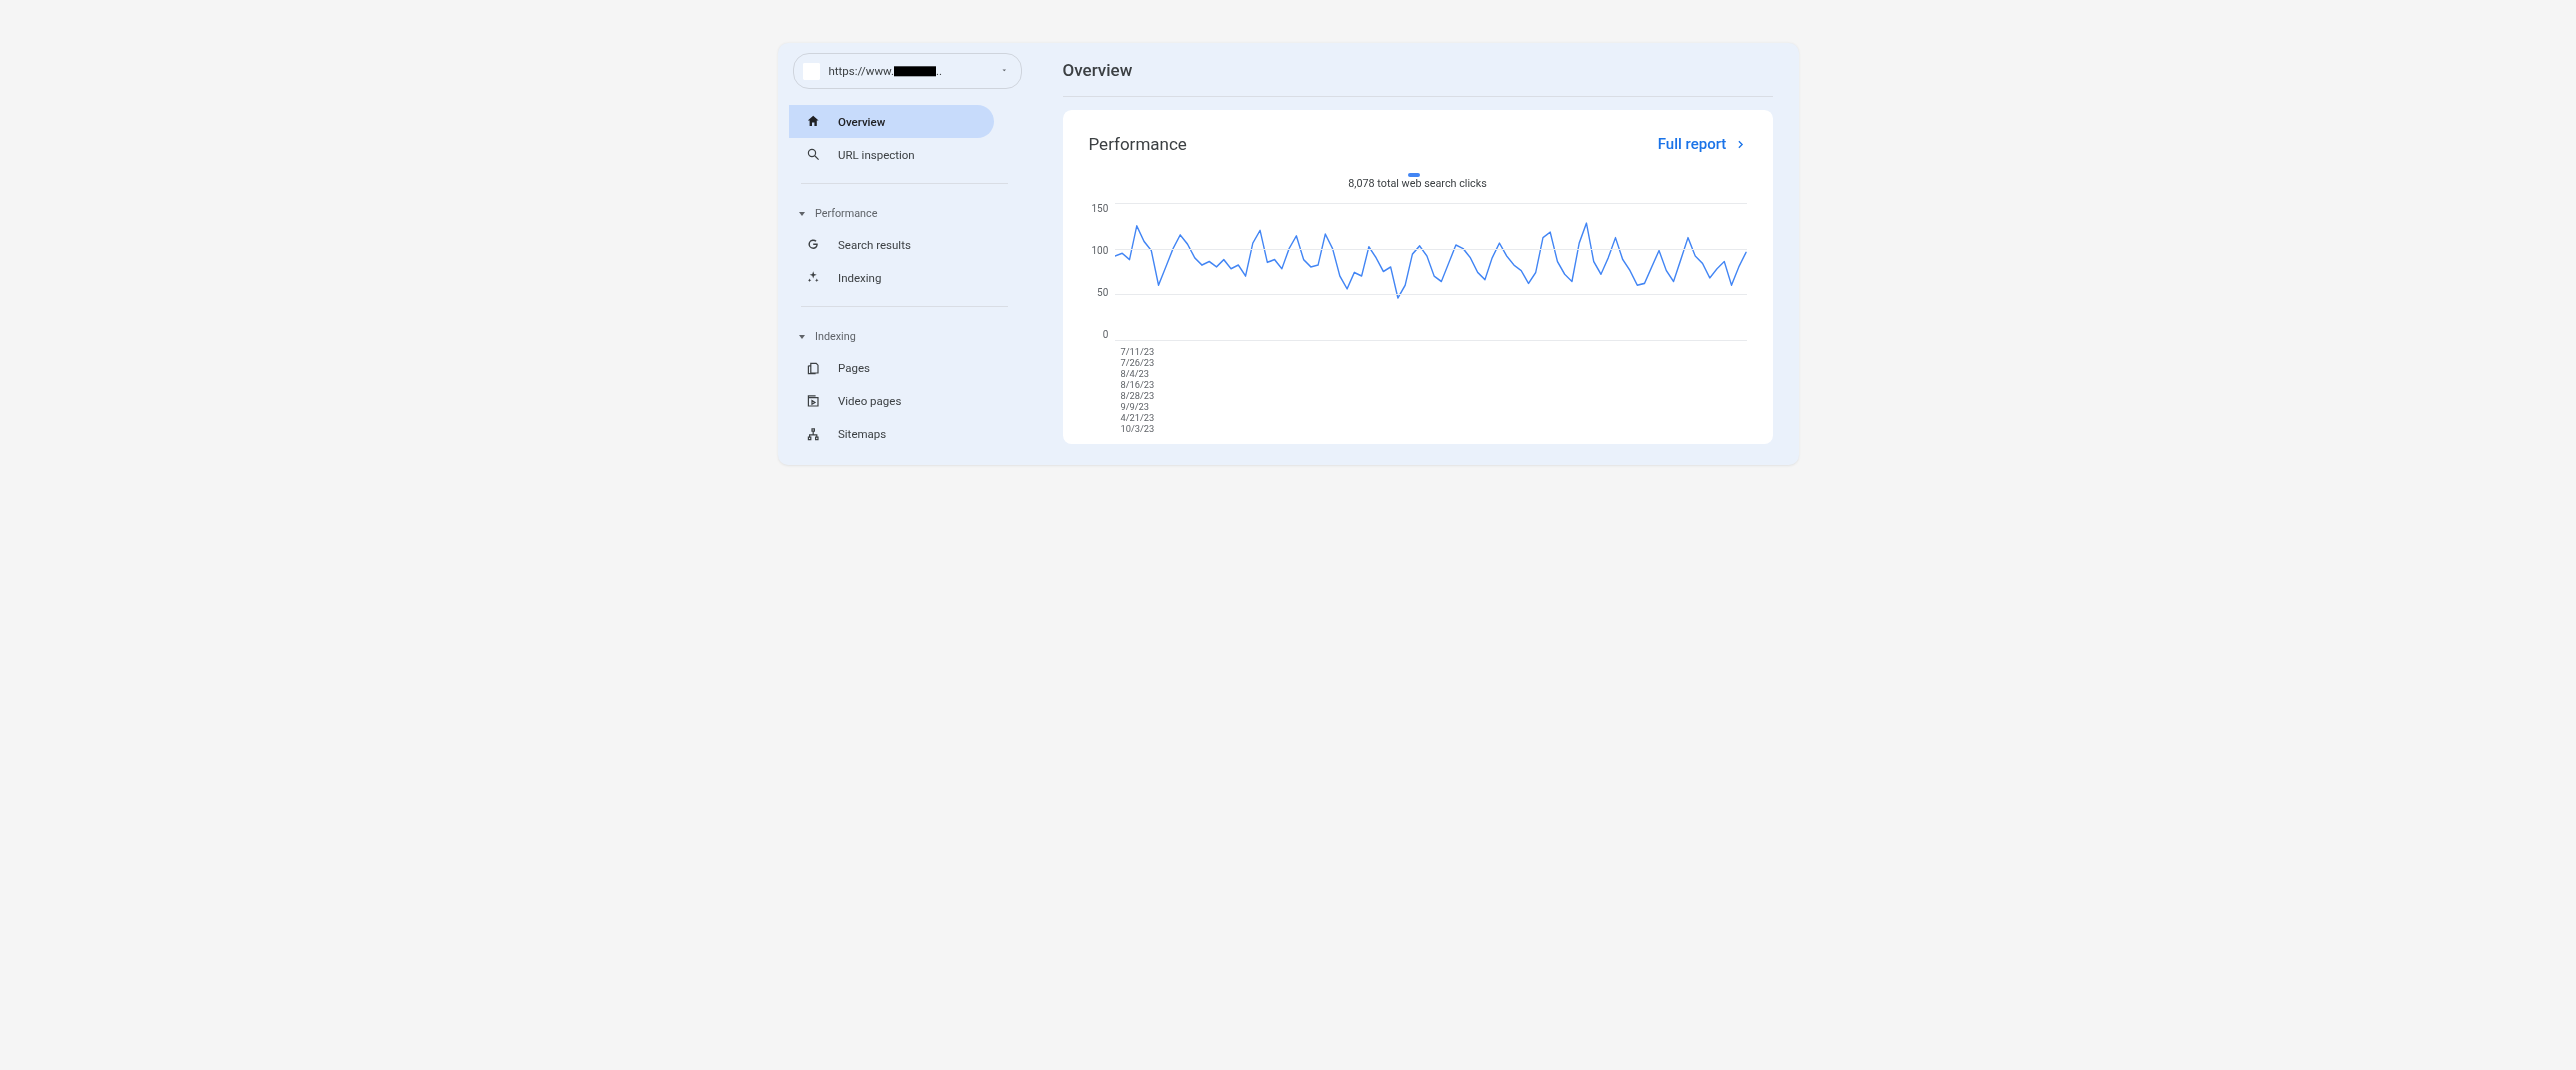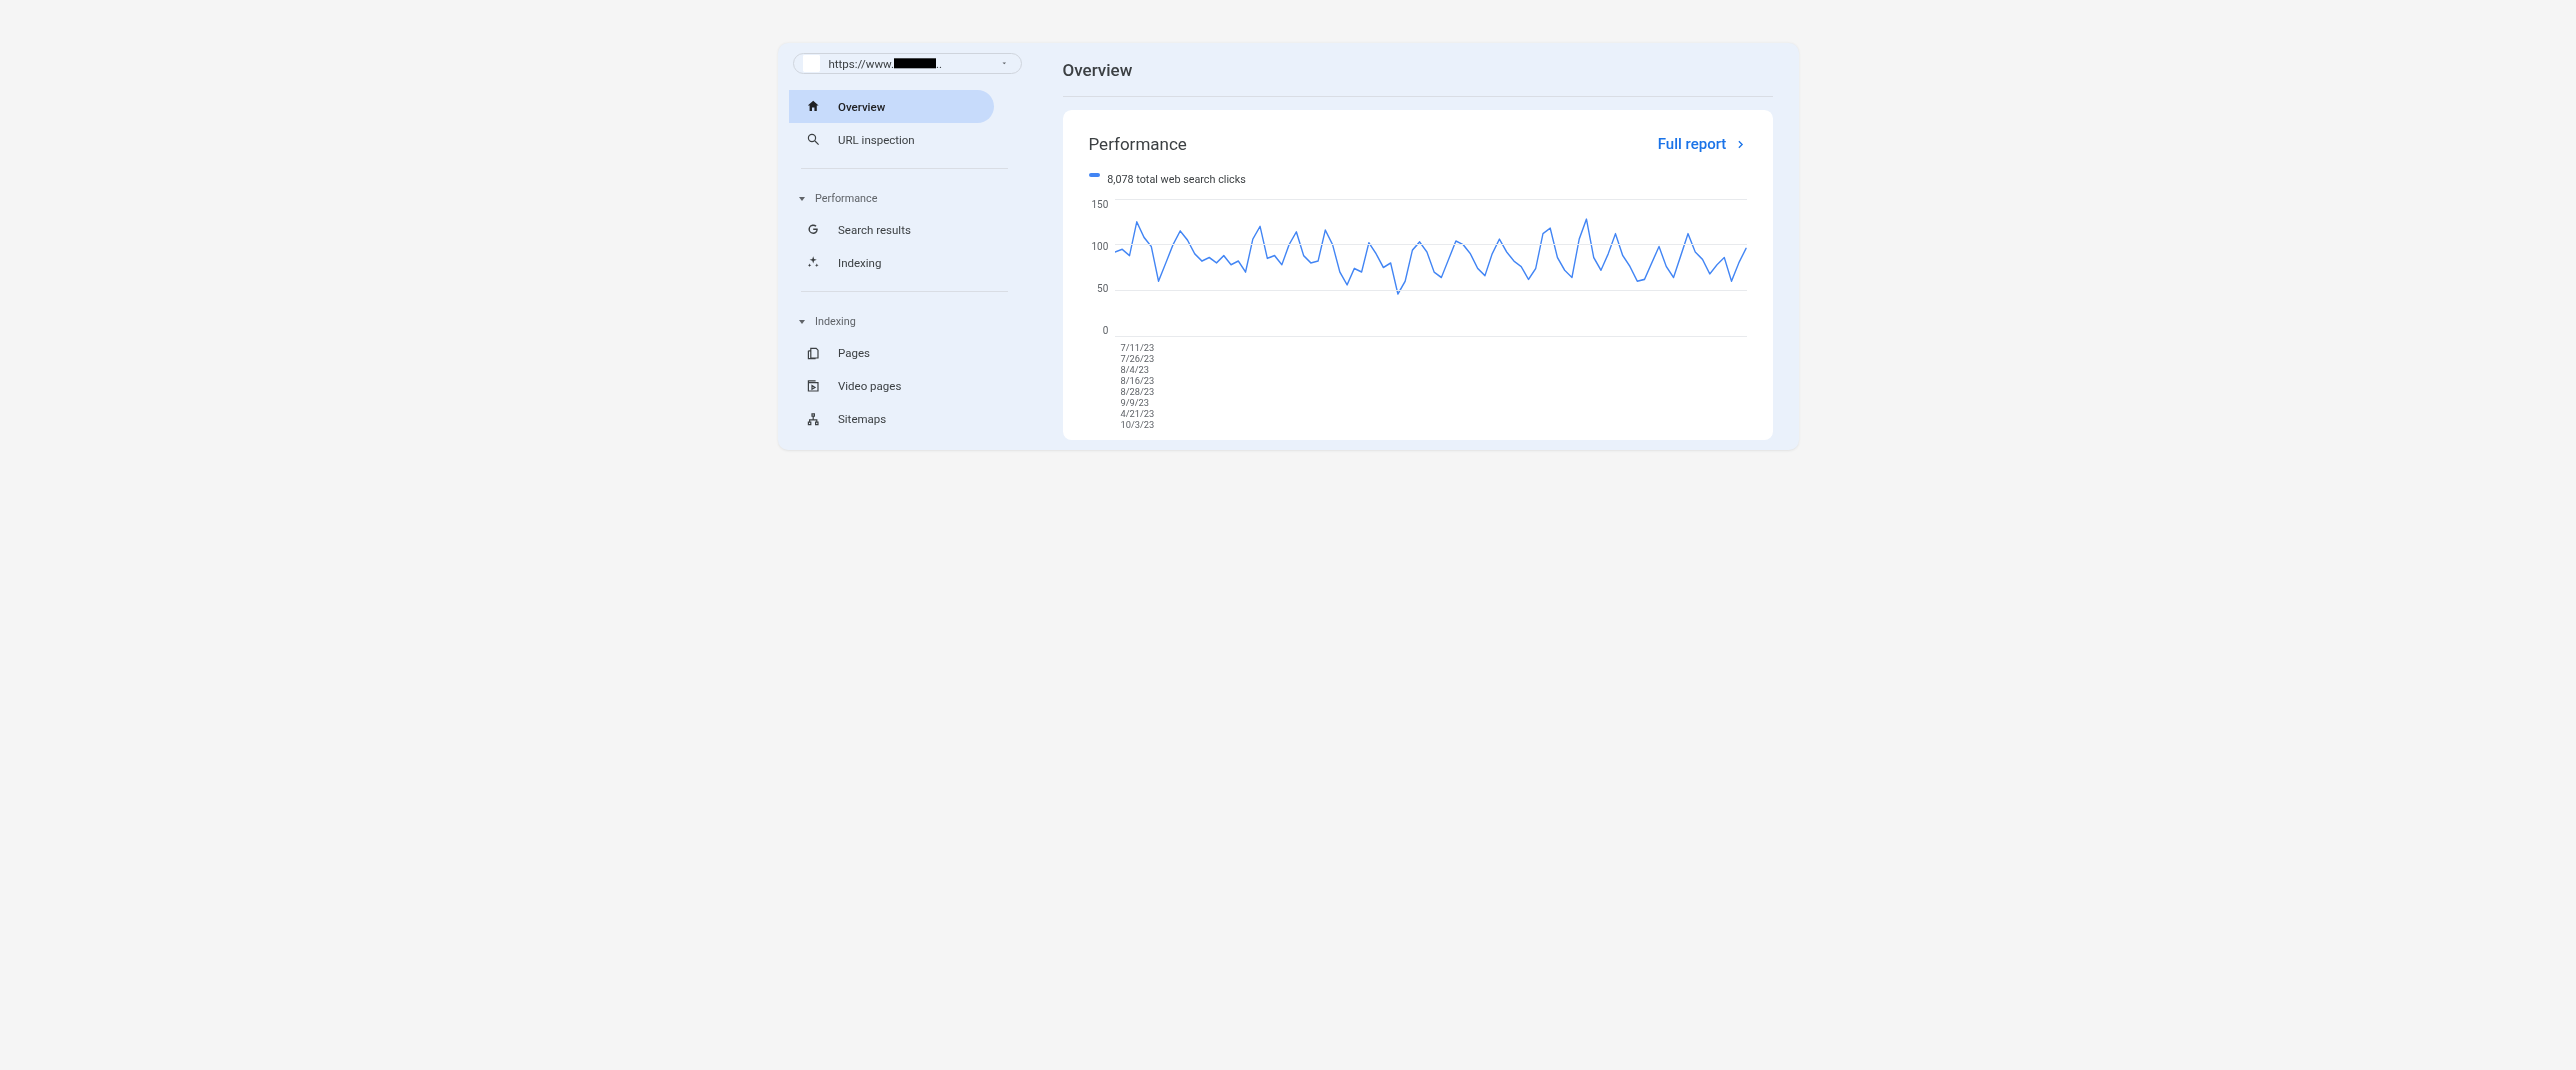--- a/index.html
+++ b/index.html
@@ -22,21 +22,21 @@
     box-shadow: 0 0.7px 2.2px rgba(60,64,67,0.1);
   }
   
   .sidebar {
     width: 259px;
     padding: 10px 0 14.4px 11.5px;
     flex-shrink: 0;
   }
   .property-picker {
     margin: 0 14.4px 16px 4.3px;
-    height: 21px;
+    height: 36px;
     border: 0.7px solid #cfd4dc;
     border-radius: 16px;
     display: flex;
     align-items: center;
     padding: 0 13px 0 8.6px;
     background: #eaf1fb;
     cursor: pointer;
   }
   .property-favicon {
     width: 17px; height: 17px;
@@ -129,24 +129,25 @@
     display:flex;
     align-items:center;
     color:#1a73e8;
     font-size:15px;
     font-weight:500;
     cursor:pointer;
   }
   .full-report svg { margin-left:7.2px; }
   .legend-row {
     display:flex;
-    align-items:flex-start;
+    align-items:center;
     font-size:10.8px;
     color:#3c4043;
     margin-bottom:13px;
+    flex-direction:column;
   }
   .legend-swatch {
     width:11.5px;height:4.3px;border-radius:2.2px;
     background:#4285f4;margin-right:7.2px;
   }
   
   .chart-wrap {
     display:flex;
     margin-left:2.9px;
   }

